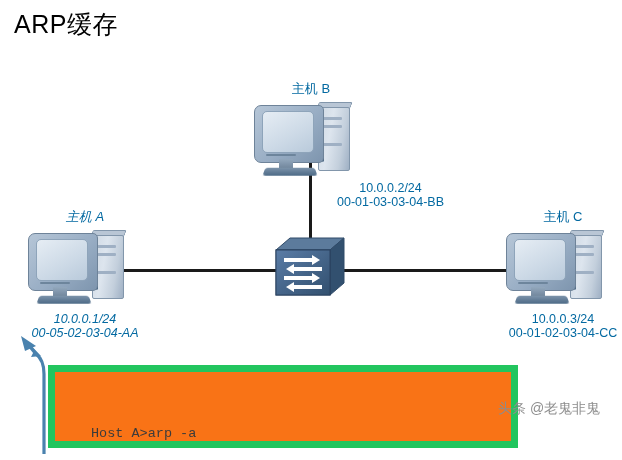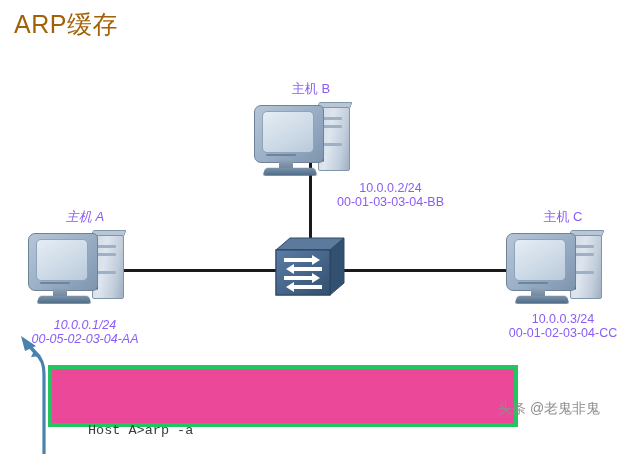--- a/index.html
+++ b/index.html
@@ -15,21 +15,21 @@
     overflow: hidden;
     font-family: "Liberation Sans", sans-serif;
   }
 
   
   #title {
     position: absolute;
     left: 14px;
     top: 8px;
     font-size: 25px;
-    color: #a16207;
+    color: #000000;
     font-family: "Liberation Sans", sans-serif;
     letter-spacing: 0.5px;
     white-space: nowrap;
   }
 
   
   .link {
     position: absolute;
     background: #1a1a1a;
   }
@@ -37,33 +37,33 @@
   .link.v { width: 3px; }
 
   
   .host {
     position: absolute;
     width: 130px;
   }
   .host-label {
     text-align: center;
     font-size: 13px;
-    color: #8b5cf6;
+    color: #0369a1;
     white-space: nowrap;
     font-family: "Liberation Sans", sans-serif;
   }
   .host-pc {
     position: relative;
     width: 130px;
     height: 80px;
   }
   .host-addr {
     text-align: center;
     font-size: 12.5px;
-    color: #8b5cf6;
+    color: #0369a1;
     line-height: 14px;
     white-space: nowrap;
     font-family: "Liberation Sans", sans-serif;
   }
 
   
   .pc-tower {
     position: absolute;
     left: 72px;
     top: 6px;
@@ -159,23 +159,23 @@
     width: 78px;
     height: 66px;
   }
 
   
   #console-box {
     position: absolute;
     left: 48px;
     top: 365px;
     width: 470px;
-    height: 62px;
-    background: #ec4899;
-    border: 4px solid #22c55e;
+    height: 83px;
+    background: #f97316;
+    border: 7px solid #22c55e;
     box-sizing: border-box;
   }
   #console-text {
     position: absolute;
     left: 36px;
     top: 9px;
     font-family: "Liberation Mono", monospace;
     font-size: 13.5px;
     line-height: 21px;
     color: #3b3b3b;
@@ -243,21 +243,21 @@
       <div class="pc-tower-slot" style="top:16px;"></div>
       <div class="pc-tower-slot" style="top:24px;"></div>
       <div class="pc-tower-slot" style="top:42px;"></div>
       <div class="pc-monitor-side"></div>
       <div class="pc-monitor-body"></div>
       <div class="pc-screen"></div>
       <div class="pc-ctrl"></div>
       <div class="pc-neck"></div>
       <div class="pc-base"></div>
     </div>
-    <div style="margin-top:9px;">
+    <div style="margin-top:3px;">
       <div class="host-addr">10.0.0.1/24</div>
       <div class="host-addr">00-05-02-03-04-AA</div>
     </div>
   </div>
 
   <div class="host" style="left:498px; top:208px;">
     <div class="host-label">主机 C</div>
     <div class="host-pc" style="margin-top:3px;">
       <div class="pc-tower-top"></div>
       <div class="pc-tower"></div>

